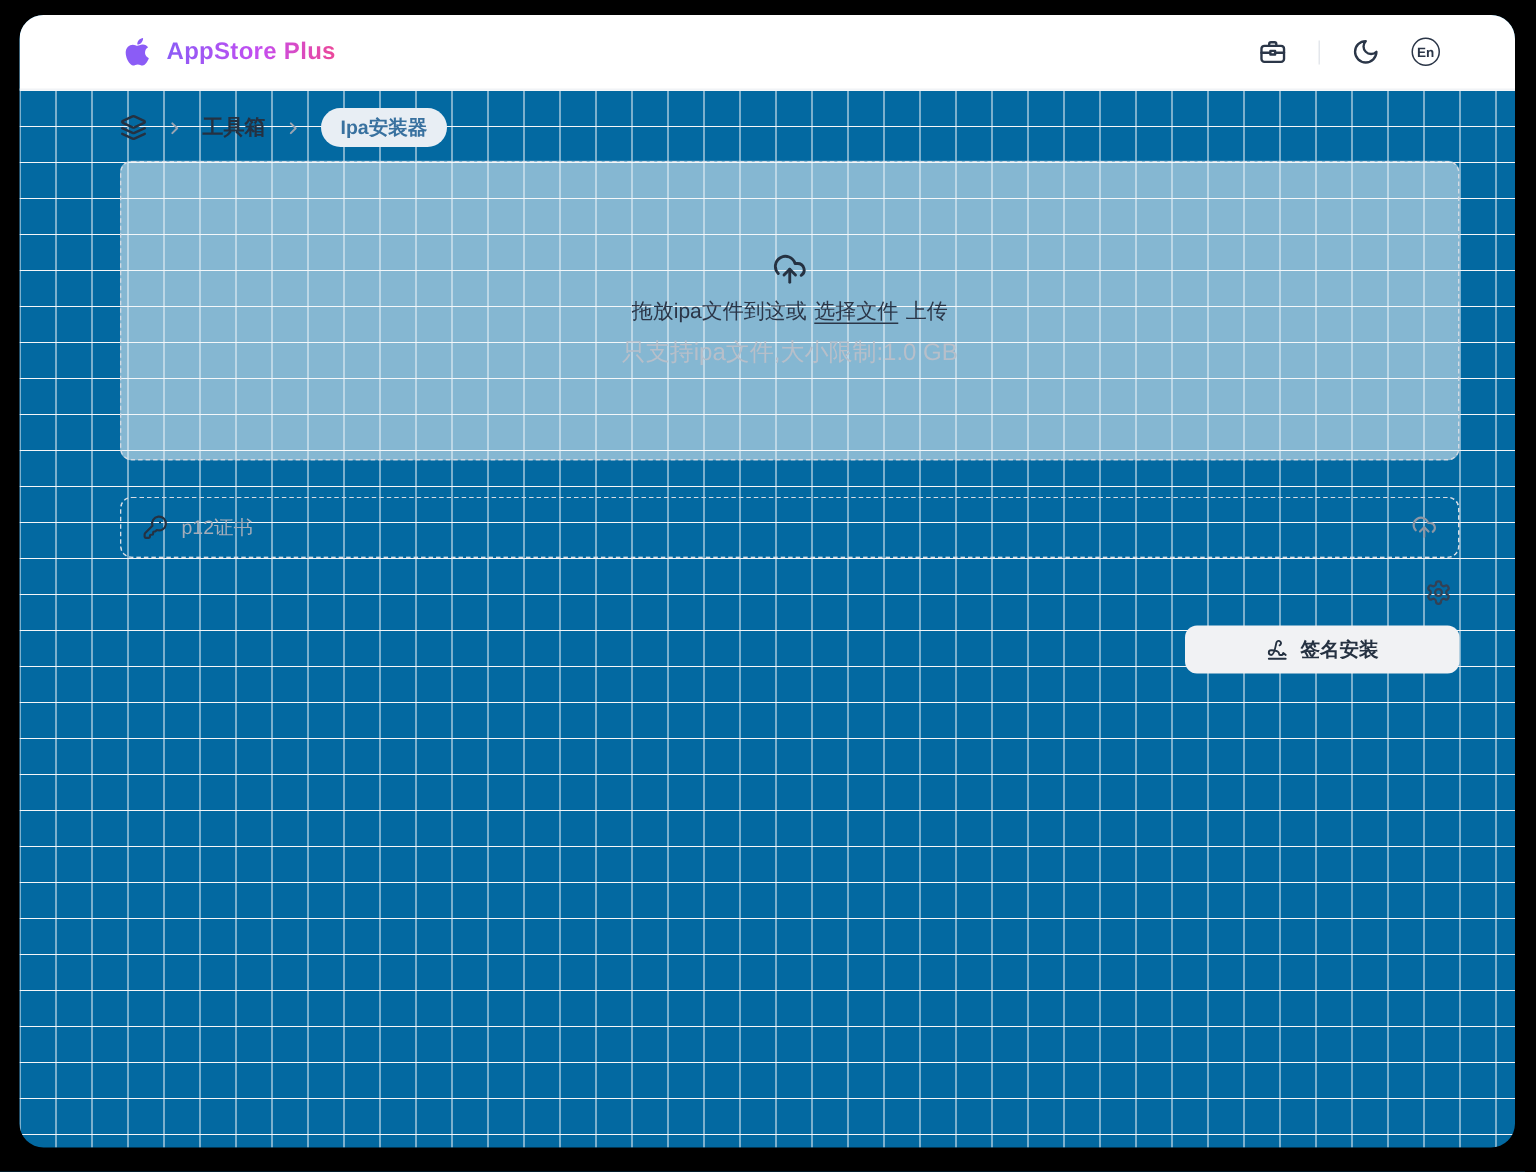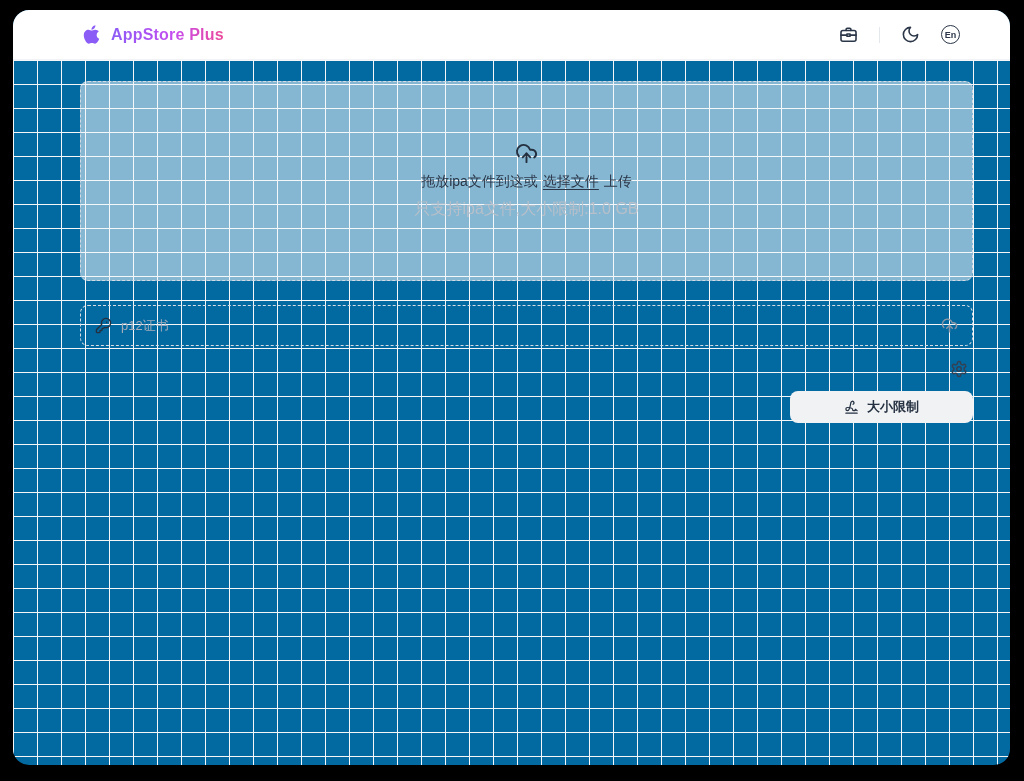--- a/index.html
+++ b/index.html
@@ -114,20 +114,41 @@
         <svg viewBox="0 0 24 24" width="19" height="19" fill="none" stroke="#2b3648" stroke-width="2" stroke-linecap="round" stroke-linejoin="round">
             <path d="M12 3a6 6 0 0 0 9 9 9 9 0 1 1-9-9Z"></path>
           </svg>
       </span>
       <span class="lang-badge">En</span>
     </div>
   </div>
 
   <div class="content">
 
+    <div class="breadcrumb">
+      <span class="icon-btn">
+        <svg viewBox="0 0 24 24" width="18" height="18" fill="none" stroke="#253141" stroke-width="2.2" stroke-linecap="round" stroke-linejoin="round">
+            <path d="m12.83 2.18a2 2 0 0 0-1.66 0L2.6 6.08a1 1 0 0 0 0 1.83l8.58 3.91a2 2 0 0 0 1.66 0l8.58-3.9a1 1 0 0 0 0-1.83Z"></path>
+            <path d="m22 17.65-9.17 4.16a2 2 0 0 1-1.66 0L2 17.65"></path>
+            <path d="m22 12.65-9.17 4.16a2 2 0 0 1-1.66 0L2 12.65"></path>
+          </svg>
+      </span>
+      <span>
+        <svg viewBox="0 0 24 24" width="13" height="13" fill="none" stroke="#9aa4b2" stroke-width="2.5" stroke-linecap="round" stroke-linejoin="round">
+            <path d="m9 18 6-6-6-6"></path>
+          </svg>
+      </span>
+      <span class="crumb-label">工具箱</span>
+      <span>
+        <svg viewBox="0 0 24 24" width="13" height="13" fill="none" stroke="#9aa4b2" stroke-width="2.5" stroke-linecap="round" stroke-linejoin="round">
+            <path d="m9 18 6-6-6-6"></path>
+          </svg>
+      </span>
+      <span class="crumb-badge">Ipa安装器</span>
+    </div>
 
     <div class="dropzone">
       <span>
         <svg viewBox="0 0 24 24" width="23" height="23" fill="none" stroke="#253141" stroke-width="2" stroke-linecap="round" stroke-linejoin="round">
             <path d="M4 14.899A7 7 0 1 1 15.71 8h1.79a4.5 4.5 0 0 1 2.5 8.242"></path>
             <path d="M12 12v9"></path>
             <path d="m16 16-4-4-4 4"></path>
           </svg>
       </span>
       <div class="dz-text">
@@ -168,18 +189,18 @@
     </div>
 
     <div class="btn-row">
       <button class="sign-btn">
         <span>
           <svg viewBox="0 0 24 24" width="15" height="15" fill="none" stroke="#253141" stroke-width="2" stroke-linecap="round" stroke-linejoin="round">
               <path d="m21 17-2.156-1.868A.5.5 0 0 0 18 15.5v.5a1 1 0 0 1-1 1h-2a1 1 0 0 1-1-1c0-2.545-3.991-3.97-8.5-4a1 1 0 0 0 0 5c4.153 0 4.745-11.295 5.708-13.5a2.5 2.5 0 1 1 3.31 3.284"></path>
               <path d="M3 21h18"></path>
             </svg>
         </span>
-        <span>大小限制</span>
+        <span>签名安装</span>
       </button>
     </div>
 
   </div>
 </div>
 
 </body></html>

